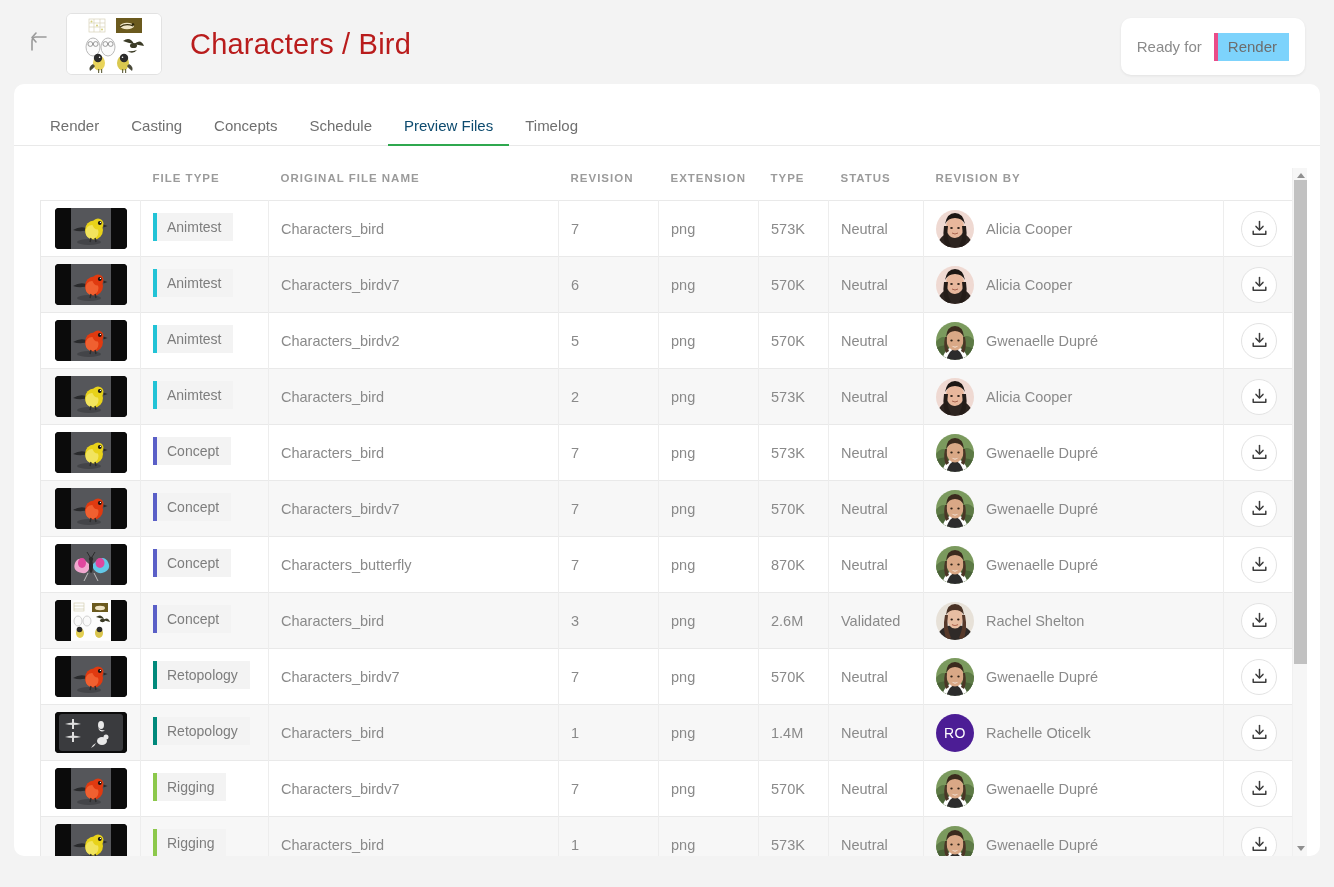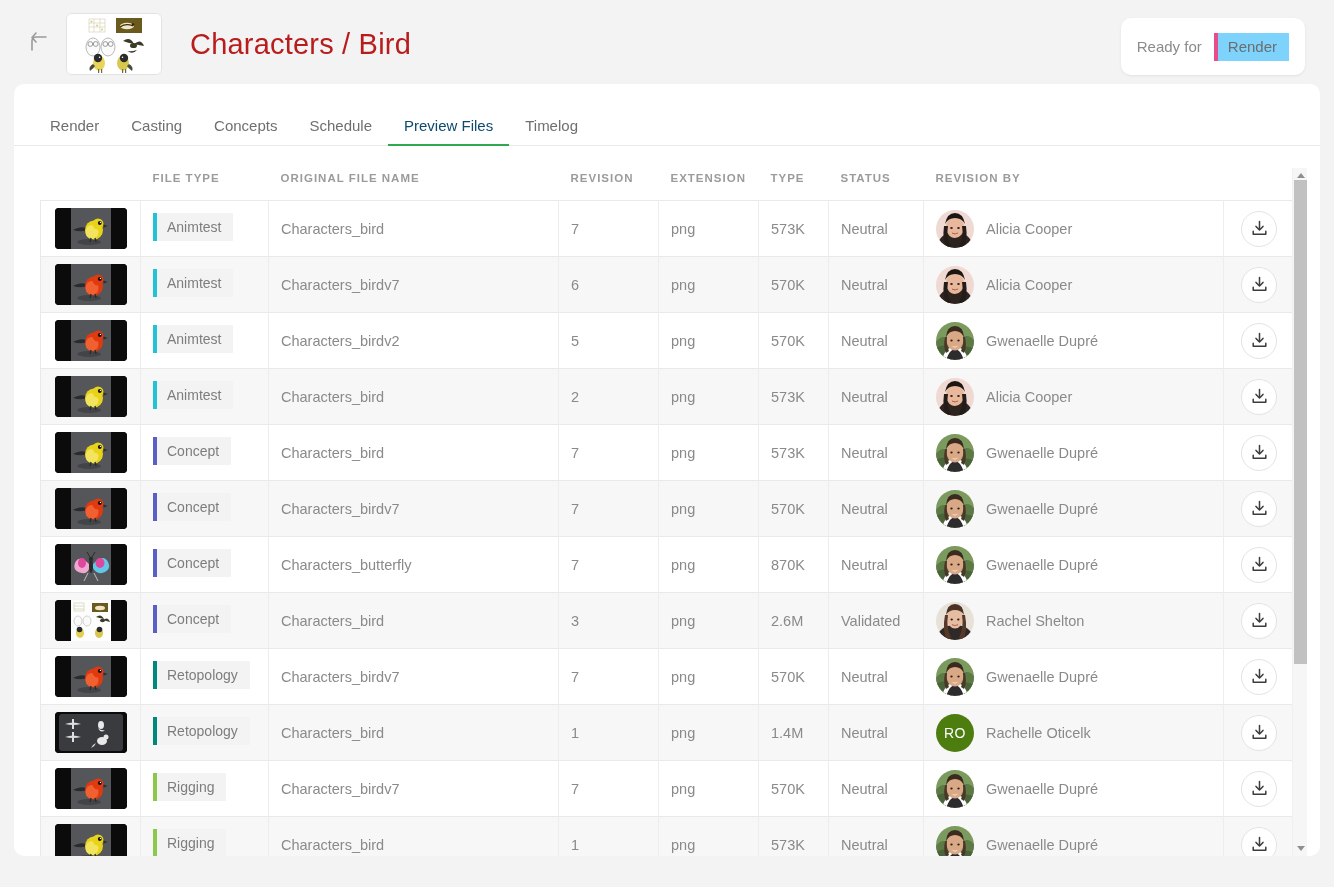--- a/index.html
+++ b/index.html
@@ -889,21 +889,21 @@
       <span class="tb-bar" style="background:#00897b"></span>
       <span class="tb-txt">Retopology</span>
     </span></td>
             <td class="c-name"><span>Characters_bird</span></td>
             <td class="c-rev"><span>1</span></td>
             <td class="c-ext"><span>png</span></td>
             <td class="c-size"><span>1.4M</span></td>
             <td class="c-status"><span>Neutral</span></td>
             <td class="c-user">
               <div class="user-cell">
-                <span class="avatar" style="background:#4d7c0f">
+                <span class="avatar" style="background:#4c1d95">
             <span>RO</span>
           </span>
                 <span class="user-name">Rachelle Oticelk</span>
               </div>
             </td>
             <td class="c-dl dl-cell"><span class="dl-btn">
                 <svg width="17" height="17" viewBox="0 0 17 17" fill="none" stroke="#3c3c3c" stroke-width="1.5" stroke-linecap="round" stroke-linejoin="round">
             <path d="M8.5 1.5 V9.5"></path>
                   <path d="M5 6.4 L8.5 10 L12 6.4"></path>
             <path d="M2.2 11.3 V14.3 H14.8 V11.3"></path>

